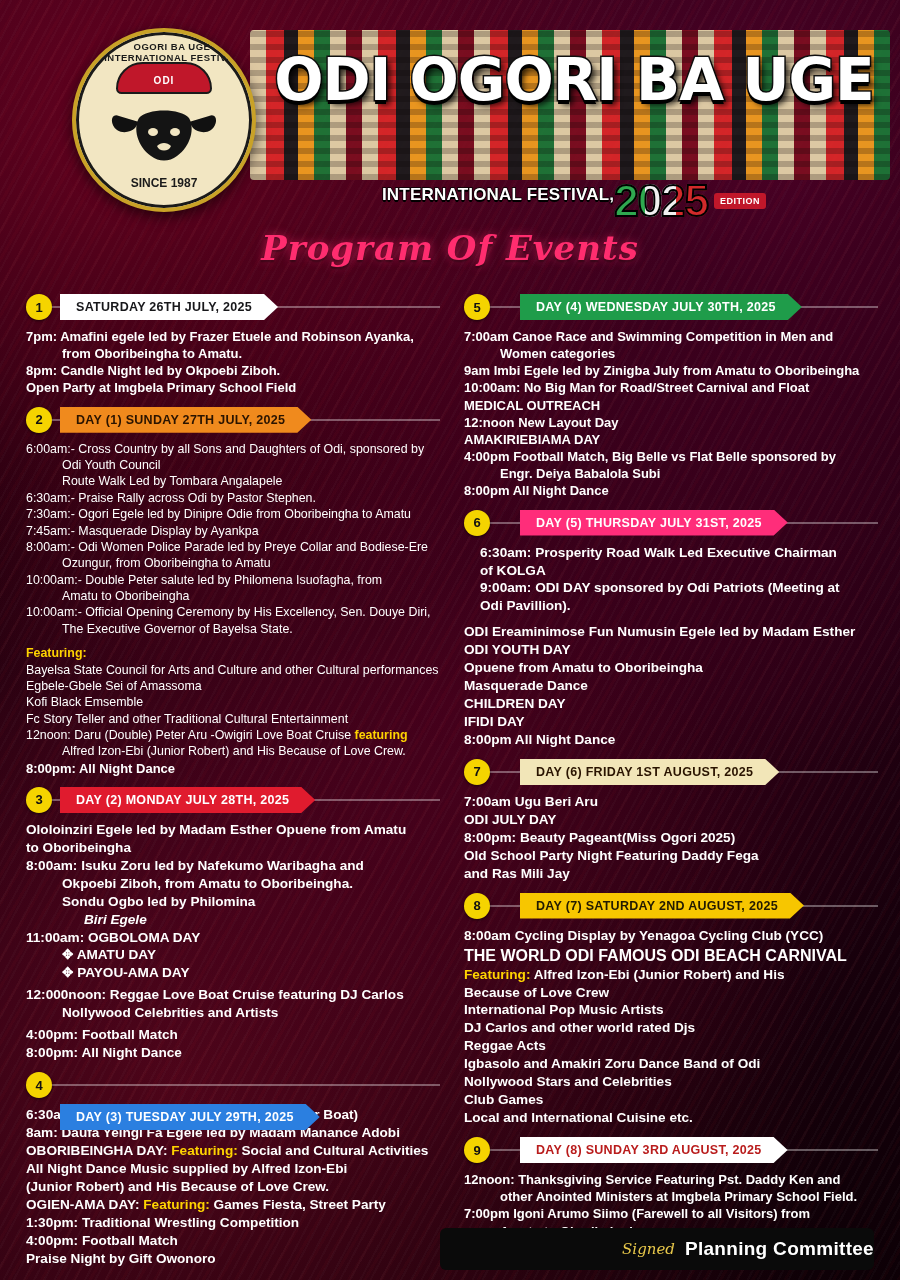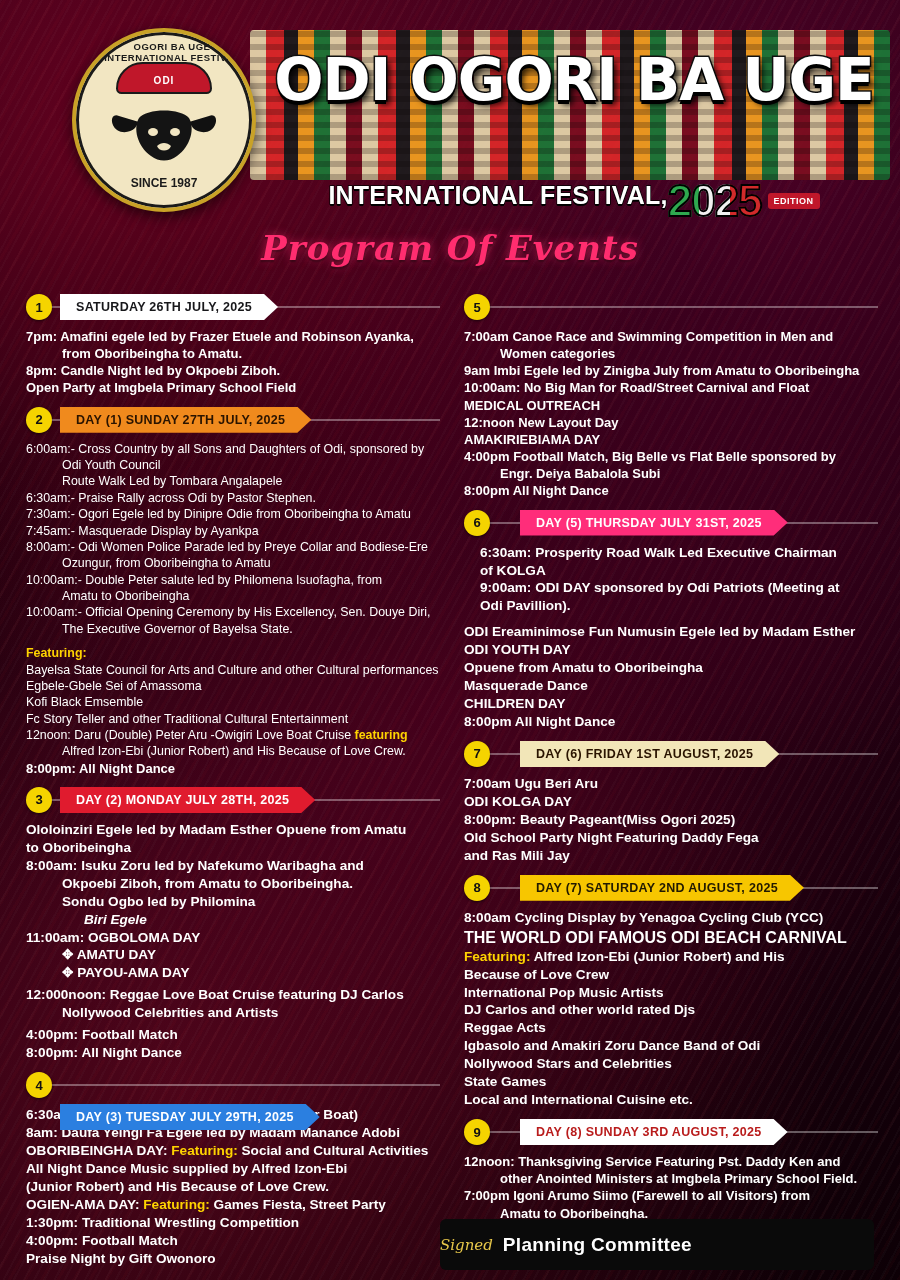--- a/index.html
+++ b/index.html
@@ -95,21 +95,21 @@
     letter-spacing: -1px;
     color: #ffffff;
     text-align:center;
     -webkit-text-stroke: 3px #111;
     paint-order: stroke fill;
     text-shadow: 0 4px 0 #000, 4px 5px 6px rgba(0,0,0,.8);
   }
   .sub-row{ position:absolute; left:258px; top:170px; width:632px; text-align:center; }
   .sub-title{
     display:inline-block;
-    font-weight:900; font-size:25px; letter-spacing:.2px; color:#fff;
+    font-weight:900; font-size:17px; letter-spacing:.2px; color:#fff;
     -webkit-text-stroke:1.5px #000; paint-order: stroke fill;
     text-shadow: 0 2px 0 #000;
     vertical-align: middle;
     text-align: right;
   }
   .year-big{
     display:inline-block; vertical-align:middle; 
     font-size:44px; font-weight:900; letter-spacing:-1px;
     -webkit-text-stroke:2px #000; paint-order: stroke fill;
     background: linear-gradient(90deg,#2fa84f 0 33%, #f0f0f0 33% 66%, #d12a2a 66% 100%);
@@ -168,24 +168,24 @@
   .lg { font-size:13.6px; font-weight:bold; }
   .md { font-size:13px; font-weight:bold; }
   .yellow { color:#ffd400; font-weight:bold; }
   .indent1 { padding-left:16px; }
   .indent2 { padding-left:36px; }
   .indent3 { padding-left:58px;font-style:italic; }
   .mt4 { margin-top:4px; }
 
   
   .footer {
-    position:absolute; left:440px; right:26px; bottom:10px; height:51px;
+    position:absolute; left:440px; right:26px; bottom:10px; height:42px;
     background:#0a0a0a;
     border-radius:6px;
-    display:flex; align-items:center; justify-content:flex-start; gap:10px;margin-top:27px;
+    display:flex; align-items:center; justify-content:flex-end; gap:10px;margin-top:27px;
   }
   .signed {
     font-family:"DejaVu Serif", serif; font-style:italic; font-size:15px; color:#e8c84a;
   }
   .committee { font-weight:bold; font-size:19px; color:#ffffff; letter-spacing:.3px; }
 </style>
 </head>
 <body>
 
 <div class="poster">
@@ -297,20 +297,21 @@
           <div class="lg "><span>OGIEN-AMA DAY: </span><span class="yellow">Featuring:</span><span> Games Fiesta, Street Party</span></div>
           <div class="lg">1:30pm: Traditional Wrestling Competition</div>
           <div class="lg">4:00pm: Football Match</div>
           <div class="lg">Praise Night by Gift Owonoro</div>
         </div>
       </div>
     <div class="col right" id="col-right">
         <div class="sec-head">
           <div class="line"></div>
           <div class="badge">5</div>
+          <div class="ribbon rb-green indent">DAY (4) WEDNESDAY JULY 30TH, 2025</div>
         </div>
         <div class="body-text">
           <div class="md">7:00am Canoe Race and Swimming Competition  in Men and</div>
           <div class="md indent2">Women categories</div>
           <div class="md">9am Imbi Egele led by Zinigba July from Amatu to Oboribeingha</div>
           <div class="md">10:00am: No Big Man for Road/Street Carnival and Float</div>
           <div class="md">MEDICAL OUTREACH</div>
           <div class="md">12:noon New Layout Day</div>
           <div class="md">AMAKIRIEBIAMA DAY</div>
           <div class="md">4:00pm Football Match, Big Belle vs Flat Belle sponsored by</div>
@@ -326,50 +327,51 @@
           <div class="lg indent1">6:30am: Prosperity Road Walk Led Executive Chairman</div>
           <div class="lg indent1">of KOLGA</div>
           <div class="lg indent1">9:00am: ODI DAY sponsored by Odi Patriots (Meeting at</div>
           <div class="lg indent1">Odi Pavillion).</div>
           <div style="height: 8px;"></div>
           <div class="lg">ODI Ereaminimose Fun Numusin Egele led by Madam Esther</div>
           <div class="lg">ODI YOUTH DAY</div>
           <div class="lg">Opuene from Amatu to Oboribeingha</div>
           <div class="lg">Masquerade Dance</div>
           <div class="lg">CHILDREN DAY</div>
+          <div class="lg">IFIDI DAY</div>
           <div class="lg">8:00pm All Night Dance</div>
         </div>
         <div class="sec-head">
           <div class="line"></div>
           <div class="badge">7</div>
           <div class="ribbon rb-cream indent">DAY (6) FRIDAY 1ST AUGUST, 2025</div>
         </div>
         <div class="body-text">
           <div class="lg">7:00am Ugu Beri Aru</div>
-          <div class="lg">ODI KOLGA DAY</div>
+          <div class="lg">ODI JULY DAY</div>
           <div class="lg">8:00pm: Beauty Pageant(Miss Ogori 2025)</div>
           <div class="lg">Old School Party Night Featuring Daddy Fega</div>
           <div class="lg">and Ras Mili Jay</div>
         </div>
         <div class="sec-head">
           <div class="line"></div>
           <div class="badge">8</div>
           <div class="ribbon rb-yellow2 indent">DAY (7) SATURDAY 2ND AUGUST, 2025</div>
         </div>
         <div class="body-text">
           <div class="lg">8:00am Cycling Display by Yenagoa Cycling Club (YCC)</div>
           <div class="" style="font-size: 16px; font-weight: bold;">THE WORLD ODI FAMOUS ODI BEACH CARNIVAL</div>
           <div class="lg "><span></span><span class="yellow">Featuring:</span><span> Alfred Izon-Ebi (Junior Robert) and His</span></div>
           <div class="lg">Because of Love Crew</div>
           <div class="lg">International Pop Music Artists</div>
           <div class="lg">DJ Carlos and other world rated Djs</div>
           <div class="lg">Reggae Acts</div>
           <div class="lg">Igbasolo and Amakiri Zoru Dance Band of Odi</div>
           <div class="lg">Nollywood Stars and Celebrities</div>
-          <div class="lg">State Games</div>
+          <div class="lg">Club Games</div>
           <div class="lg">Local and International Cuisine etc.</div>
         </div>
         <div class="sec-head">
           <div class="line"></div>
           <div class="badge">9</div>
           <div class="ribbon rb-white2 indent">DAY (8) SUNDAY 3RD AUGUST, 2025</div>
         </div>
         <div class="body-text">
           <div class="md">12noon: Thanksgiving Service Featuring Pst. Daddy Ken and</div>
           <div class="md indent2">other Anointed Ministers at Imgbela Primary School Field.</div>

